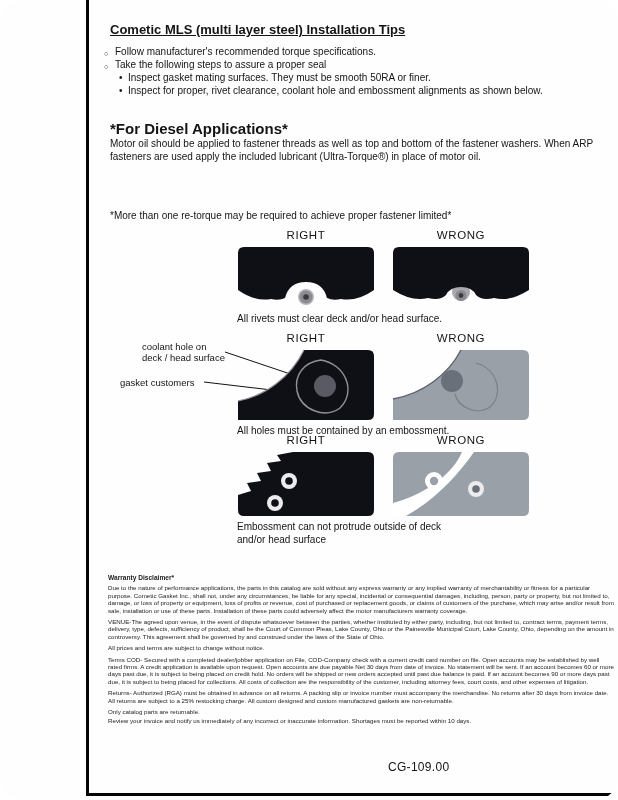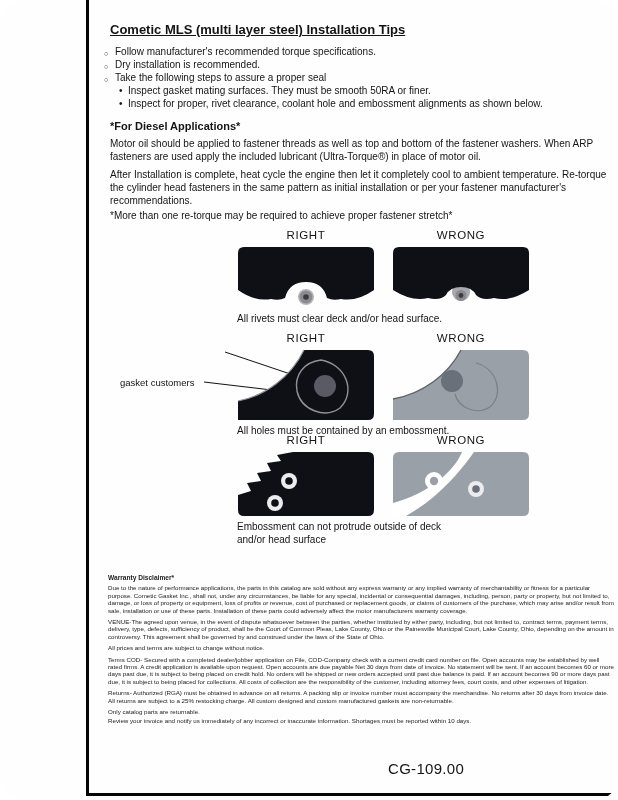--- a/index.html
+++ b/index.html
@@ -10,52 +10,50 @@
   }
   .abs { position:absolute; }
   .scan-left { left:86px; top:0; width:3px; height:796px; background:#050505; }
   .scan-bottom { left:86px; top:793px; width:532px; height:3px; background:#050505; }
   .title { font-size:13px; font-weight:bold; text-decoration:underline; white-space:nowrap; }
   .body-text { font-size:10px; line-height:13px; }
   .bullet { position:relative; padding-left:11px; }
   .bullet::before { content:"○"; position:absolute; left:0; top:2px; font-size:7px; }
   .sub-bullet { position:relative; padding-left:9px; margin-left:15px; }
   .sub-bullet::before { content:"•"; position:absolute; left:0; top:0; font-size:10px; }
-  .diesel-heading { font-size:11px; font-weight:bold; }
+  .diesel-heading { font-size:15px; font-weight:bold; }
   .dia-label { font-size:11.5px; letter-spacing:0.6px; text-align:center; width:138px; }
   .caption { font-size:10px; line-height:12.5px; }
   .legend { font-size:9.5px; line-height:11px; }
   .disc { width:506px; font-size:6.2px; line-height:7.4px; color:#1c1c1c; }
   .disc-head { font-size:6.6px; font-weight:bold; margin-bottom:3px; }
   .disc p { margin-bottom:4px; }
-  .footer-code { font-size:15px; letter-spacing:0.3px; }
+  .footer-code { font-size:12px; letter-spacing:0.3px; }
   svg { display:block; }
 </style>
 </head>
 <body>
 
 <div class="page">
 
   <div class="abs scan-left"></div>
   <div class="abs scan-bottom"></div>
 
   <h1 class="abs title" style="left:110px; top:22px;">Cometic MLS (multi layer steel) Installation Tips</h1>
 
   <div class="abs body-text" style="left:104px; top:45px; width:505px;">
     <div class="bullet">Follow manufacturer's recommended torque specifications.</div>
-    <div class="bullet">Dry installation is recommended.</div>
     <div class="bullet">Take the following steps to assure a proper seal</div>
     <div class="sub-bullet">Inspect gasket mating surfaces.  They must be smooth 50RA or finer.</div>
     <div class="sub-bullet">Inspect for proper, rivet clearance, coolant hole and embossment alignments as shown below.</div>
   </div>
 
   <div class="abs diesel-heading" style="left:110px; top:120px;">*For Diesel Applications*</div>
   <p class="abs body-text" style="left:110px; top:137px; width:497px;">Motor oil should be applied to fastener threads as well as top and bottom of the fastener washers. When ARP fasteners are used apply the included lubricant (Ultra-Torque®) in place of motor oil.</p>
-  <p class="abs body-text" style="left:110px; top:168px; width:497px;">After Installation is complete, heat cycle the engine then let it completely cool to ambient temperature. Re-torque the cylinder head fasteners in the same pattern as initial installation or per your fastener manufacturer's recommendations.</p>
-  <p class="abs body-text" style="left:110px; top:209px; width:497px;">*More than one re-torque may be required to achieve proper fastener stretch*</p>
+  <p class="abs body-text" style="left:110px; top:209px; width:497px;">*More than one re-torque may be required to achieve proper fastener limited*</p>
 
   <div class="abs dia-label" style="left:237px; top:229px;">RIGHT</div>
   <div class="abs dia-label" style="left:392px; top:229px;">WRONG</div>
 
   <svg class="abs" style="left:237px; top:246px;" width="138" height="62" viewBox="0 0 138 62">
     <path d="M7,1 H131 Q137,1 137,7 V44 Q120,56 104,53 Q96,55 90,52 Q86,36 69,36 Q52,36 48,52 Q42,55 34,53 Q18,56 1,44 V7 Q1,1 7,1 Z" fill="#0f0f16"></path>
     <circle cx="69" cy="51" r="8" fill="#b6b6ba"></circle>
     <circle cx="69" cy="51" r="6.5" fill="#8a8a90"></circle>
     <circle cx="69" cy="51" r="2.8" fill="#3a3a40"></circle>
   </svg>
@@ -65,20 +63,24 @@
     <path d="M7,1 H131 Q137,1 137,7 V44 Q118,56 102,52 Q90,55 84,49 Q80,41 69,41 Q58,41 54,49 Q48,55 36,52 Q20,56 1,44 V7 Q1,1 7,1 Z" fill="#0f0f16"></path>
     <circle cx="69" cy="49.5" r="5.5" fill="#8a8a90"></circle>
     <circle cx="69" cy="49.5" r="2.4" fill="#3a3a40"></circle>
   </svg>
 
   <div class="abs caption" style="left:237px; top:313px;text-align:center;">All rivets must clear deck and/or head surface.</div>
 
   <div class="abs dia-label" style="left:237px; top:332px;">RIGHT</div>
   <div class="abs dia-label" style="left:392px; top:332px;">WRONG</div>
 
+  <div class="abs legend" style="left:142px; top:341px; width:90px;">
+    <div>coolant hole on</div>
+    <div>deck / head surface</div>
+  </div>
   <div class="abs legend" style="left:120px; top:377px; width:90px;">gasket customers</div>
 
   <svg class="abs" style="left:200px; top:344px;" width="132" height="58" viewBox="0 0 132 58">
     <line x1="25" y1="8" x2="120" y2="40" stroke="#111" stroke-width="1"></line>
     <line x1="4" y1="38" x2="97" y2="49" stroke="#111" stroke-width="1"></line>
   </svg>
 
   <svg class="abs" style="left:237px; top:349px;" width="138" height="72" viewBox="0 0 138 72">
     <path d="M1,71 V52 C28,47 54,28 67,1 H131 Q137,1 137,7 V65 Q137,71 131,71 Z" fill="#0f0f16"></path>
     <path d="M1,52 C28,47 54,28 67,1" fill="none" stroke="#8e8e96" stroke-width="1.2"></path>

